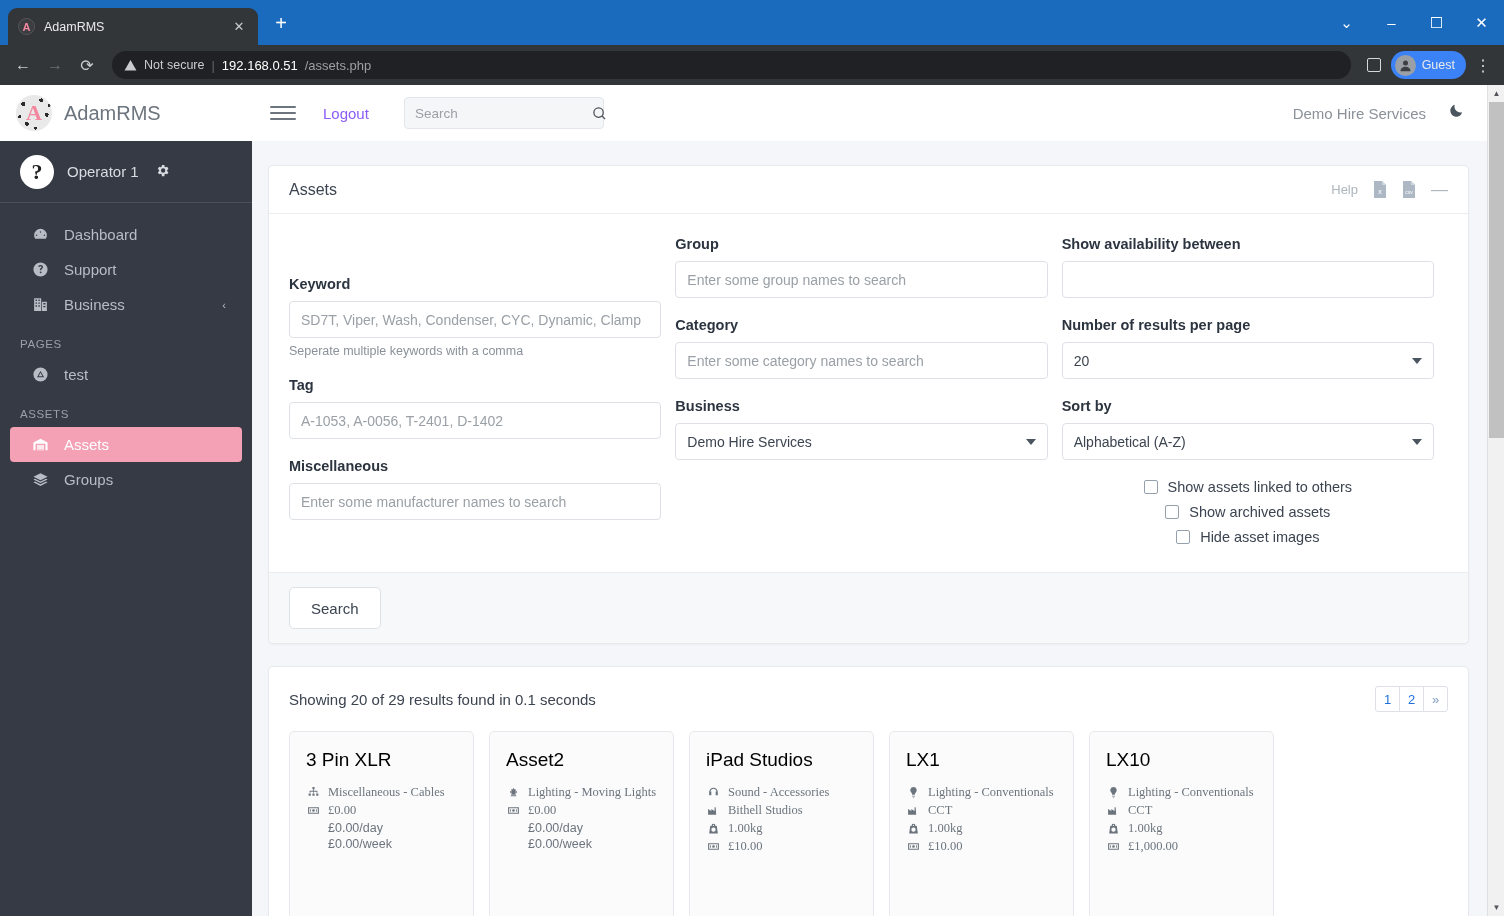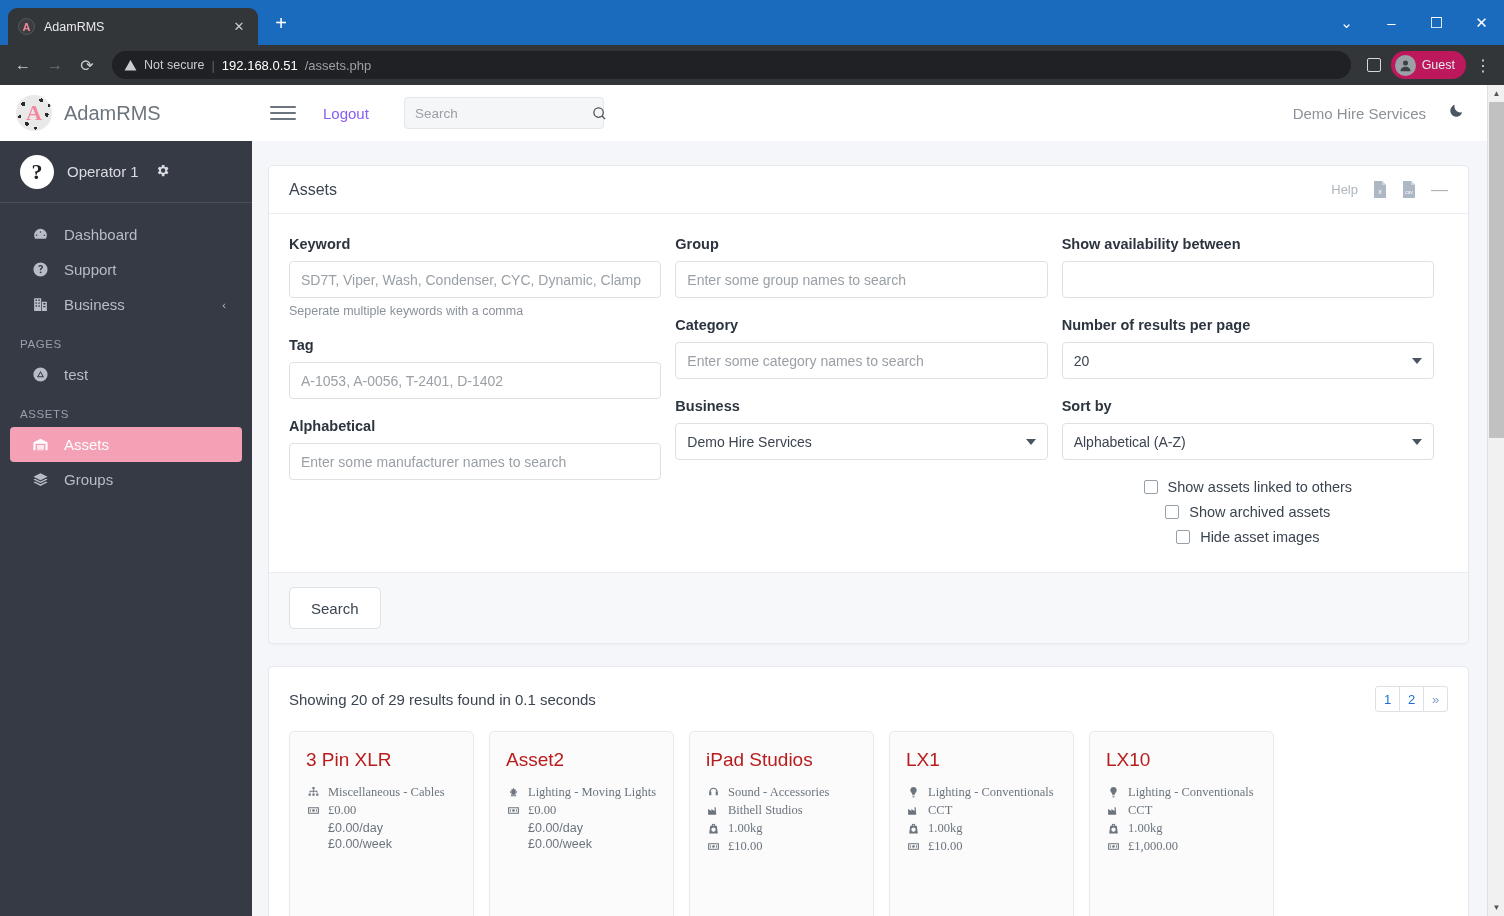--- a/index.html
+++ b/index.html
@@ -61,21 +61,21 @@
   }
   .warn-icon { color: #c8ccd0; font-size: 12px; display:flex; align-items:center; }
   .notsecure { color: #c8ccd0; font-size: 12.5px; }
   .omni-sep { color: #5f6368; font-size: 13px; }
   .url-host { color: #ffffff; font-size: 13px; }
   .url-path { color: #9aa0a6; font-size: 13px; }
   .tb-right { display: flex; align-items: center; gap: 4px; }
   .sidepanel-ico { width: 26px; height: 26px; display:flex; align-items:center; justify-content:center; }
   .sidepanel-ico span { display:block; width: 14px; height: 14px; border: 1.7px solid #d5d8db; border-radius: 2px; }
   .profile-pill {
-    height: 28px; background: #be185d; border-radius: 14px; display: flex;
+    height: 28px; background: #3b82f6; border-radius: 14px; display: flex;
     align-items: center; gap: 6px; padding: 0 11px 0 4px; cursor: pointer;
   }
   .profile-av {
     width: 21px; height: 21px; border-radius: 50%; background: #9aa0a6;
     display: flex; align-items: center; justify-content: center;
   }
   .profile-av svg { width: 15px; height: 15px; }
   .profile-name { color: #e8eaed; font-size: 12.5px; }
   .kebab { width: 26px; color: #d5d8db; font-size: 16px; text-align: center; cursor: pointer; letter-spacing: 0; }
 
@@ -180,21 +180,21 @@
   }
   .card-title { font-size: 16px; color: #3b4450; }
   .card-tools { margin-left: auto; display: flex; align-items: center; gap: 15px; }
   .tool-help { color: #adb5bd; font-size: 13px; cursor: pointer; }
   .tool-ico { cursor: pointer; display: flex; align-items: center; }
   .tool-ico svg { width: 14px; height: 17px; }
   .tool-minus { color: #adb5bd; font-size: 17px; cursor: pointer; line-height: 1; }
 
   .form-body { padding: 22px 20px 18px 20px; display: flex; gap: 0; }
   .col { padding-right: 14px; }
-  .col-1 { width: 394px; }
+  .col-1 { width: 394px; margin-top: 40px; }
   .col-2 { width: 394px; }
   .col-3 { width: 394px; }
 
   .fld { margin-bottom: 19px; }
   .fld-label { font-size: 14.5px; font-weight: bold; color: #2c3440; margin-bottom: 9px; display: block; }
   .inp {
     width: 100%; height: 37px; border: 1px solid #dde1e6; border-radius: 4px;
     background: #ffffff; padding: 0 11px; font-size: 14px; color: #3b4450;
     font-family: inherit; outline: none;
   }
@@ -238,21 +238,21 @@
     font-size: 13px; color: #1e6fd9; background: #fff; cursor: pointer;
   }
   .pg:first-child { border-radius: 3px 0 0 3px; }
   .pg:last-child { border-radius: 0 3px 3px 0; color: #7f9cc4; }
 
   .cards-row { display: flex; gap: 15px; padding: 0 20px 0 20px; }
   .asset-card {
     width: 185px; background: #fbfbfc; border: 1px solid #e6e9ed; border-radius: 5px;
     padding: 17px 16px 10px 16px; height: 200px; overflow: hidden;
   }
-  .asset-title { font-size: 19px; color: #b91c1c; margin-bottom: 14px; white-space: nowrap; }
+  .asset-title { font-size: 19px; color: #000000; margin-bottom: 14px; white-space: nowrap; }
   .asset-line { display: flex; align-items: flex-start; gap: 7px; margin-bottom: 3px; }
   .asset-line .ai { width: 15px; flex: 0 0 15px; display: flex; align-items: center; justify-content: center; padding-top: 1px; }
   .asset-line .ai svg { width: 13px; height: 13px; fill: #6c757d; }
   .asset-line .at { font-size: 12.5px; color: #6c757d; white-space: nowrap; font-family: Liberation Serif, serif; }
   .asset-sub { font-size: 12.5px; color: #6c757d; padding-left: 22px; margin-bottom: 2px; }
 </style>
 </head>
 <body>
 
 <div class="browser">
@@ -437,21 +437,21 @@
               <div class="fld">
                 <label class="fld-label">Keyword</label>
                 <input class="inp" placeholder="SD7T, Viper, Wash, Condenser, CYC, Dynamic, Clamp" style="">
                 <div class="helper">Seperate multiple keywords with a comma</div>
               </div>
               <div class="fld">
                 <label class="fld-label">Tag</label>
                 <input class="inp" placeholder="A-1053, A-0056, T-2401, D-1402" style="">
               </div>
               <div class="fld">
-                <label class="fld-label">Alphabetical</label>
+                <label class="fld-label">Miscellaneous</label>
                 <input class="inp" placeholder="Enter some manufacturer names to search" style="">
               </div>
             </div>
 
             <div class="col col-2">
               <div class="fld">
                 <label class="fld-label">Group</label>
                 <input class="inp" placeholder="Enter some group names to search" style="">
               </div>
               <div class="fld">

